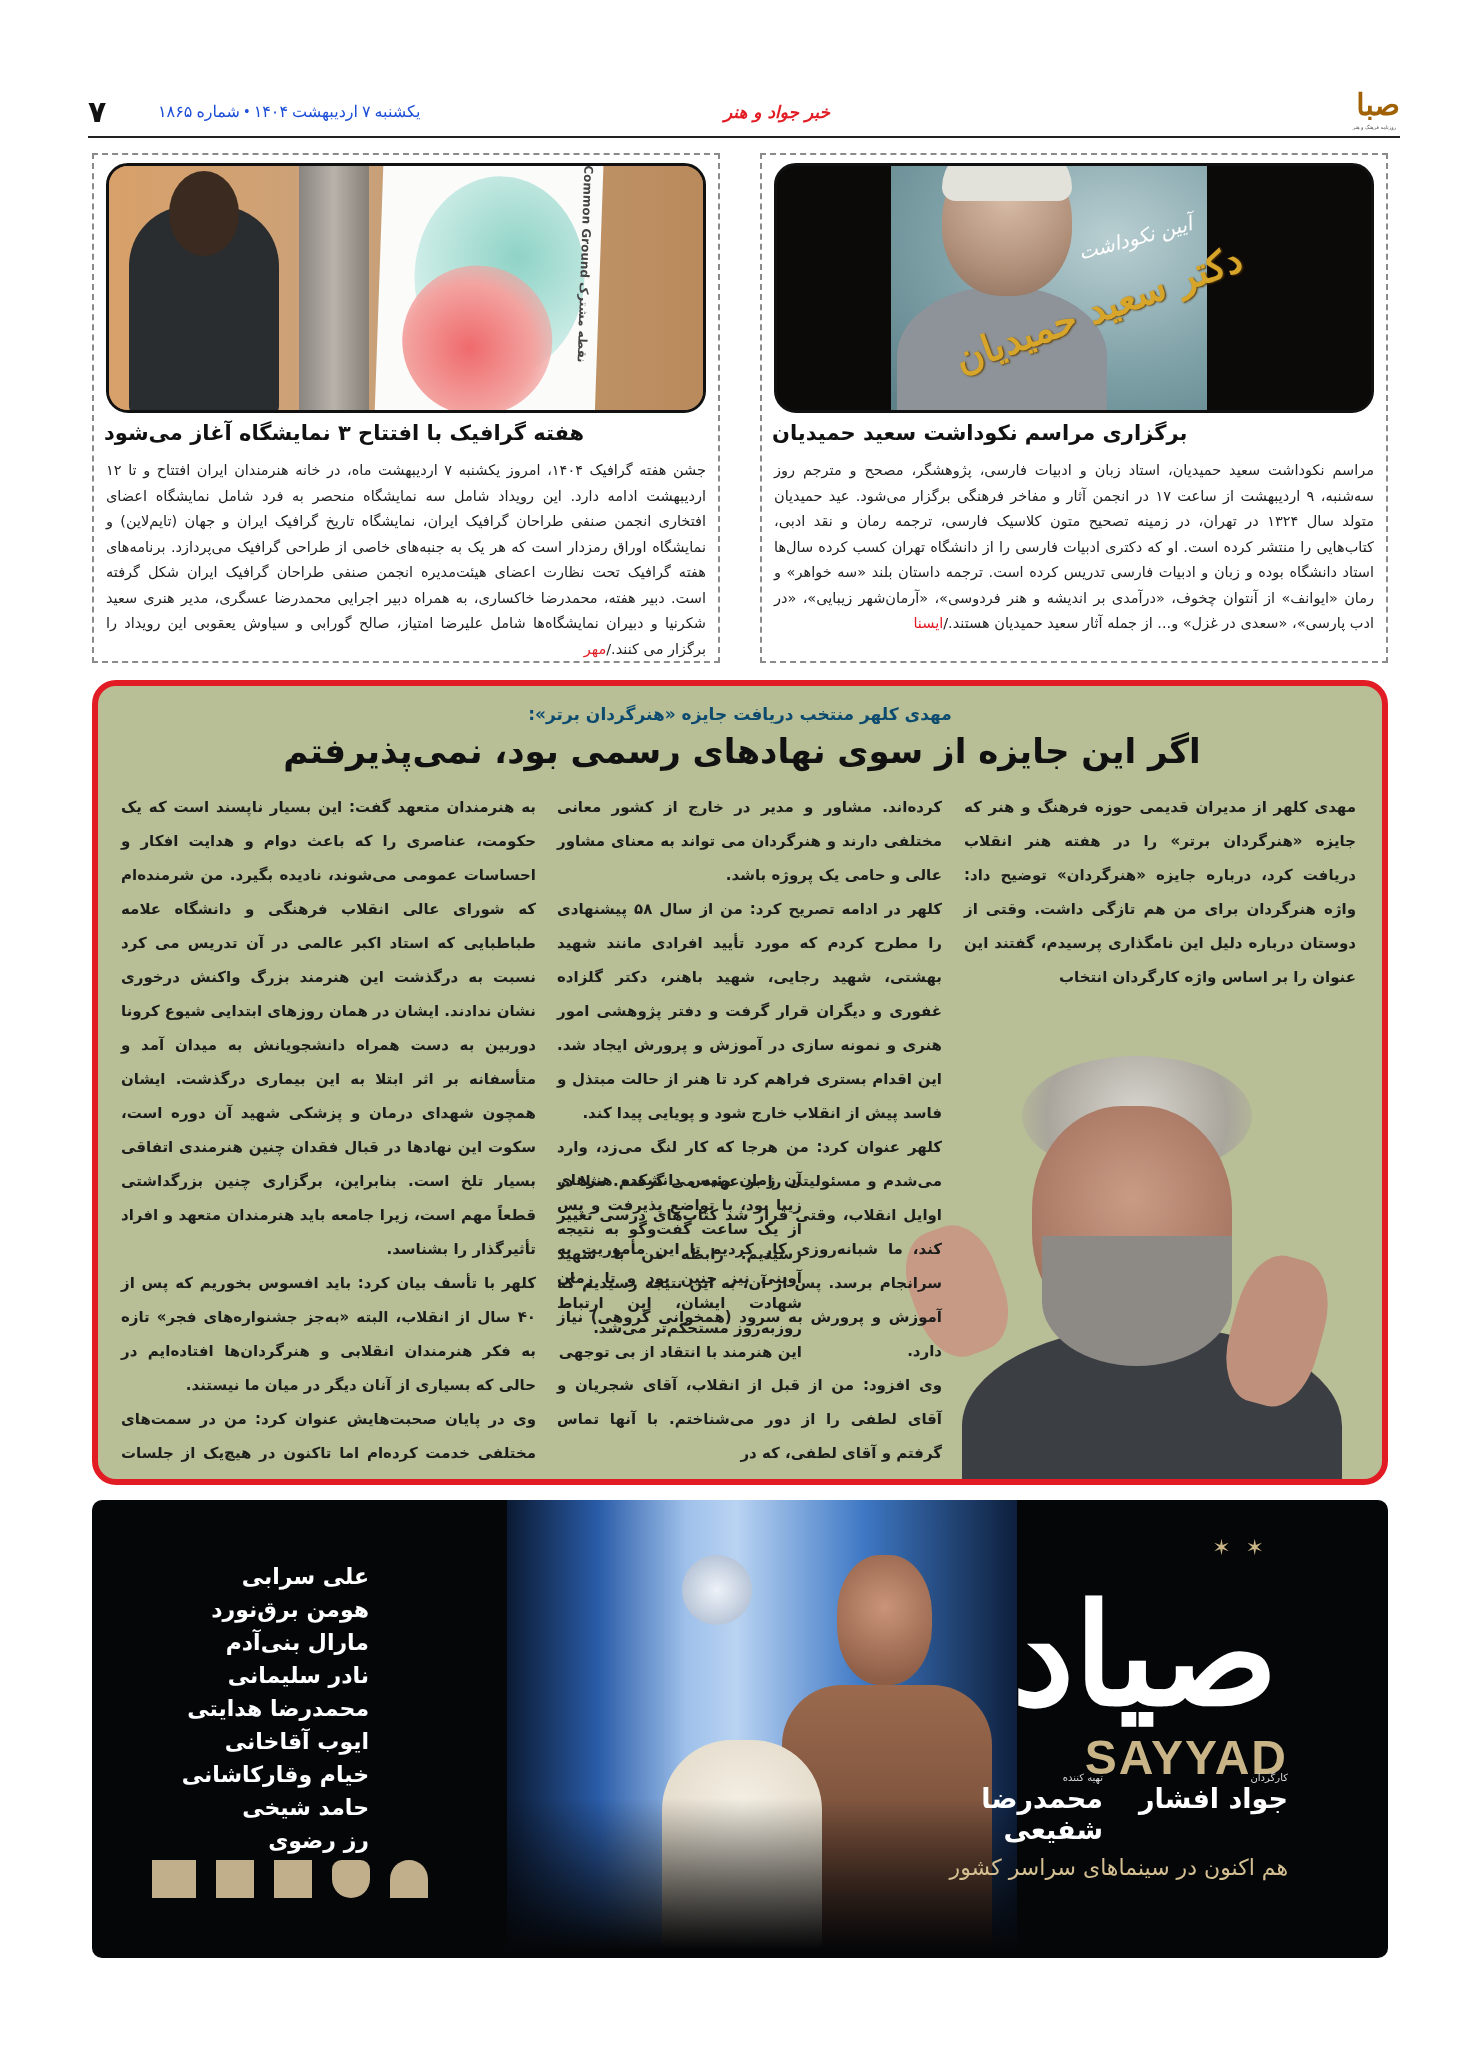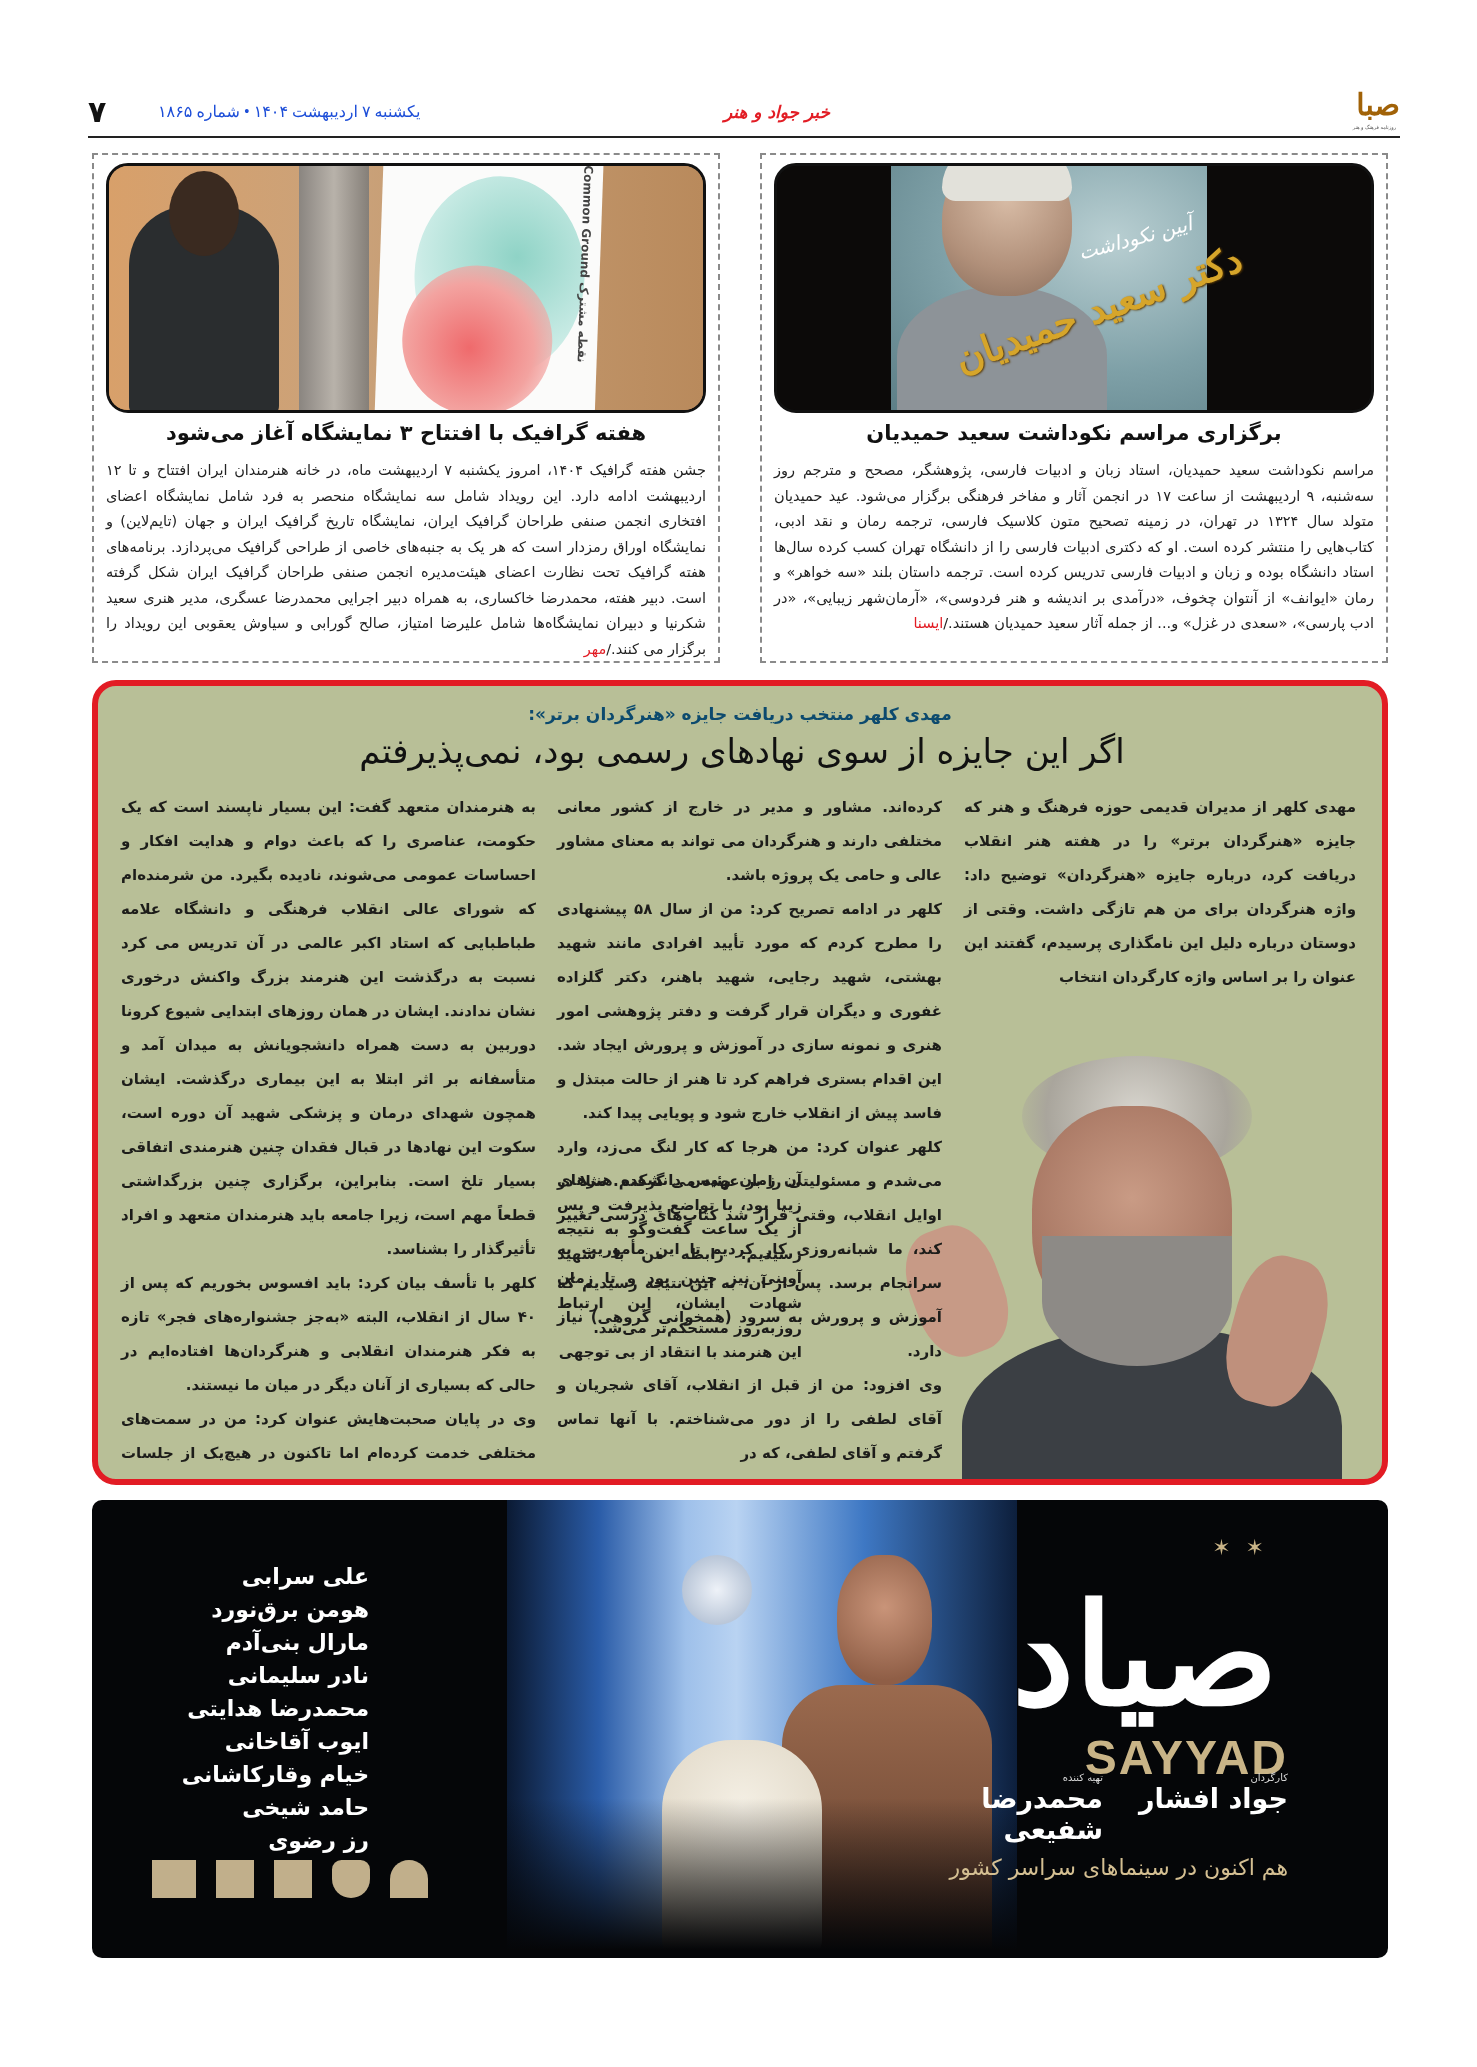--- a/index.html
+++ b/index.html
@@ -15,21 +15,21 @@
   #logo .sub { font-size:5px; color:#555; position:absolute; bottom:0; right:4px; direction:rtl; }
   #section-title { position:absolute; right:570px; top:6px; color:#e21c24; font-weight:bold; font-size:17px; font-style:italic; }
   #issue-info { position:absolute; left:70px; top:6px; color:#1d4ed8; font-size:16px;font-family:Liberation Serif, serif; }
   #page-number { position:absolute; left:0; top:-2px; font-weight:bold; font-size:30px; color:#111; font-family:"DejaVu Sans", sans-serif; }
 
   
   .story { top:153px; width:628px; height:510px; border:2px dashed #8a8a8a; border-top-width:2px; box-sizing:border-box; }
   #story-right { left:760px; }
   #story-left  { left:92px; }
   .story .photo { position:absolute; top:8px; left:12px; right:12px; height:250px; border-radius:22px; overflow:hidden; border:3px solid #111; box-sizing:border-box; }
-  .story .headline { position:absolute; top:266px; left:10px; right:10px; text-align:center; font-weight:bold; font-size:21px; color:#111; }
+  .story .headline { position:absolute; top:266px; left:10px; right:10px; text-align:left; font-weight:bold; font-size:21px; color:#111; }
   .story .body { position:absolute; top:303px; left:12px; right:12px; font-size:14.5px; line-height:25.5px; text-align:justify; color:#222; }
   .story .source { color:#e21c24; }
 
   
   #photo-hamidian { background:#0c0a09; }
   #photo-hamidian .poster { position:absolute; left:114px; width:316px; top:0; bottom:0;
      background:radial-gradient(ellipse at 70% 30%, #b9cfd2 0%, #7ea0a7 55%, #5d7f87 100%); }
   #photo-hamidian .face { position:absolute; left:165px; top:-20px; width:130px; height:150px; border-radius:50% 50% 45% 45%;
      background:radial-gradient(circle at 50% 35%, #d8bca6 0%, #b1907a 60%, #8a6e5c 100%); }
   #photo-hamidian .hair { position:absolute; left:165px; top:-20px; width:130px; height:55px; border-radius:60px 60px 20px 20px; background:#e2e1da; }
@@ -44,21 +44,21 @@
   #photo-graphic .head { position:absolute; left:60px; top:5px; width:70px; height:85px; background:#3a2a20; border-radius:50%; }
   #photo-graphic .pillar { position:absolute; left:190px; top:0; width:70px; bottom:0; background:linear-gradient(90deg,#8a8580,#b8b2aa,#857f78); }
   #photo-graphic .poster { position:absolute; left:270px; top:-10px; width:220px; height:270px; background:#fbfbfa; transform:rotate(2deg); }
   #photo-graphic .poster .blob1 { position:absolute; left:35px; top:20px; width:170px; height:200px; border-radius:50%; background:radial-gradient(circle at 60% 40%, #8fd3c6 0%, #c9ebe5 60%, #fff 100%); }
   #photo-graphic .poster .blob2 { position:absolute; left:25px; top:110px; width:150px; height:150px; border-radius:50%; background:radial-gradient(circle at 45% 55%, #ef6a6c 0%, #f3a3a0 55%, rgba(255,255,255,0) 100%); }
   #photo-graphic .poster .poster-title { position:absolute; right:8px; top:6px; writing-mode:vertical-rl; font-size:12px; font-weight:bold; color:#444; }
 
   
   #feature { left:92px; top:680px; width:1296px; height:805px; border:6px solid #e21c24; border-radius:24px; background:#b8bf97; box-sizing:border-box; overflow:hidden; }
   #feature .kicker { position:absolute; top:18px; left:0; right:0; text-align:center; font-size:17px; font-weight:bold; color:#0c4a6e; }
-  #feature .title { position:absolute; top:45px; left:4px; right:0; text-align:center; font-size:34px; font-weight:normal; color:#111; }
+  #feature .title { position:absolute; top:45px; left:4px; right:0; text-align:center; font-size:34px; font-weight:bold; color:#111; }
   #feature .col { position:absolute; top:104px; font-size:15px; line-height:34px; font-weight:bold; color:#1d1d1a; text-align:justify; }
   #col-1 { right:26px; width:392px; }
   #col-2 { right:440px; width:385px; }
   #col-2-tail { position:absolute; top:482px; right:580px; width:245px; font-size:15px; line-height:24.6px; font-weight:bold; color:#1d1d1a; text-align:justify; }
   #col-3 { right:846px; width:415px; }
   #feature .source { color:#1d1d1a; }
 
   
   #portrait { position:absolute; right:30px; top:300px; width:450px; height:500px; }
   #portrait .hair { position:absolute; left:120px; top:70px; width:230px; height:120px; border-radius:50%; background:radial-gradient(circle,#d9d6cf 0%,#a9a59c 70%, rgba(180,180,170,0) 100%); }

